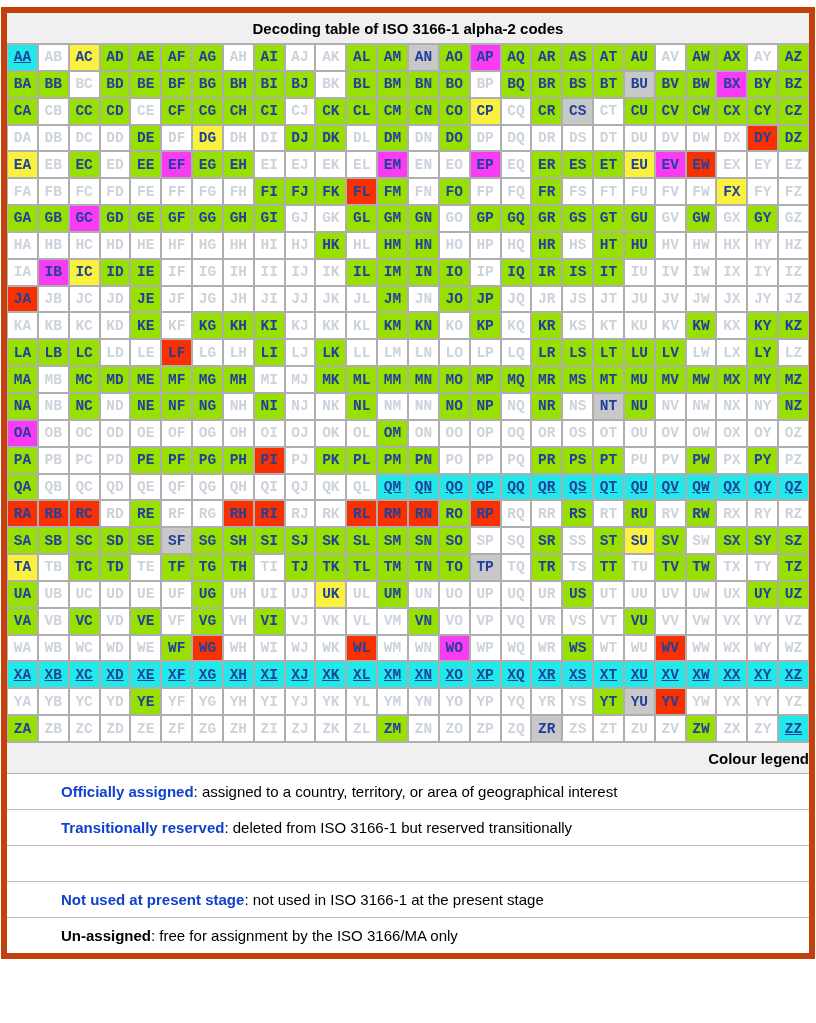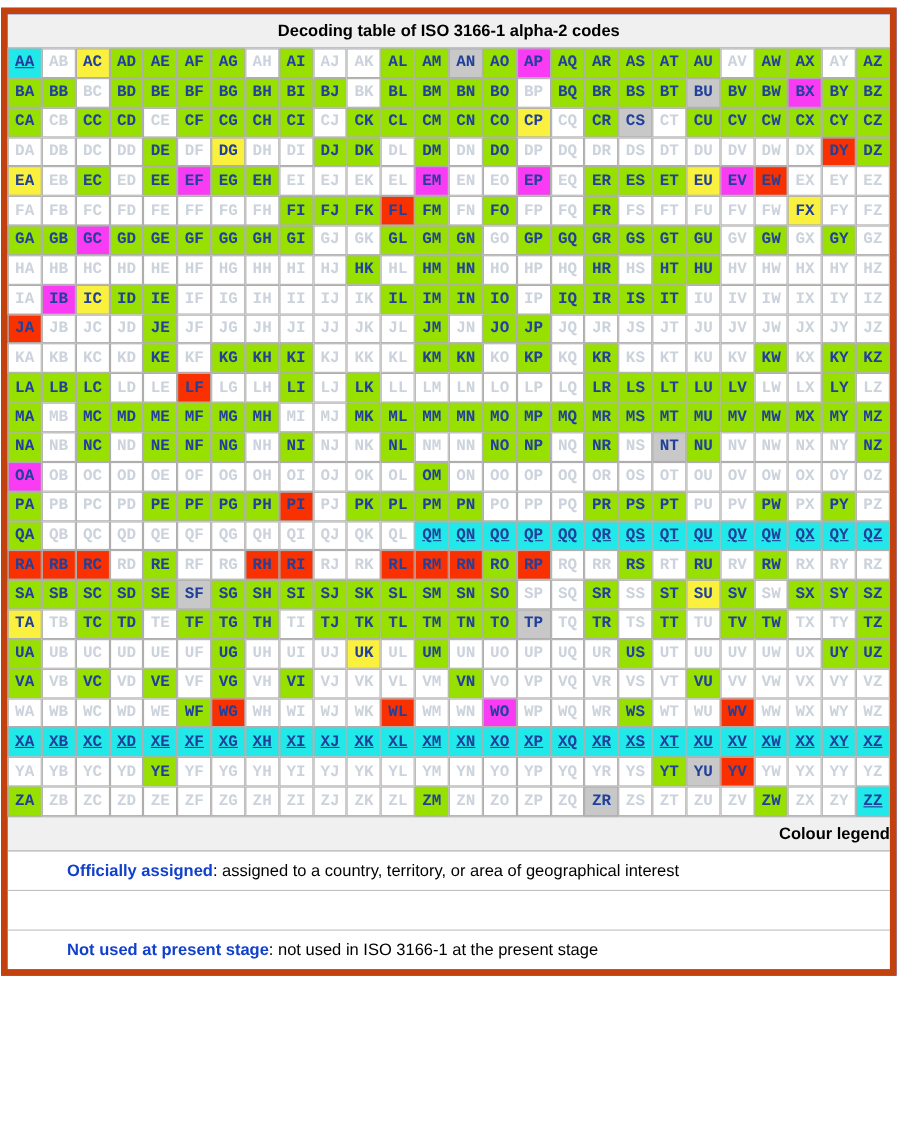--- a/index.html
+++ b/index.html
@@ -738,21 +738,29 @@
         <div class="cell st-un" title="ZY">ZY</div>
         <div class="cell st-U" title="ZZ">ZZ</div>
       </div>
     <div class="legend-title">Colour legend</div>
     <div class="legend">
         <div class="legend-row">
           <div class="swatch" style="background: rgb(152, 224, 0);"></div>
           <div class="legend-text"><span class="term-link">Officially assigned</span><span class="desc">: assigned to a country, territory, or area of geographical interest</span></div>
         </div>
         <div class="legend-row">
+          <div class="swatch" style="background: rgb(200, 200, 200);"></div>
+          <div class="legend-text"><span class="term-link">Transitionally reserved</span><span class="desc">: deleted from ISO 3166-1 but reserved transitionally</span></div>
+        </div>
+        <div class="legend-row">
           <div class="swatch" style="background: rgb(249, 48, 0);"></div>
         </div>
         <div class="legend-row">
           <div class="swatch" style="background: rgb(249, 59, 243);"></div>
           <div class="legend-text"><span class="term-link">Not used at present stage</span><span class="desc">: not used in ISO 3166-1 at the present stage</span></div>
         </div>
+        <div class="legend-row">
+          <div class="swatch" style="background: rgb(255, 255, 255);"></div>
+          <div class="legend-text"><span class="term-plain">Un-assigned</span><span class="desc">: free for assignment by the ISO 3166/MA only</span></div>
+        </div>
       </div>
   </div>
 </div>
 
 </body></html>

